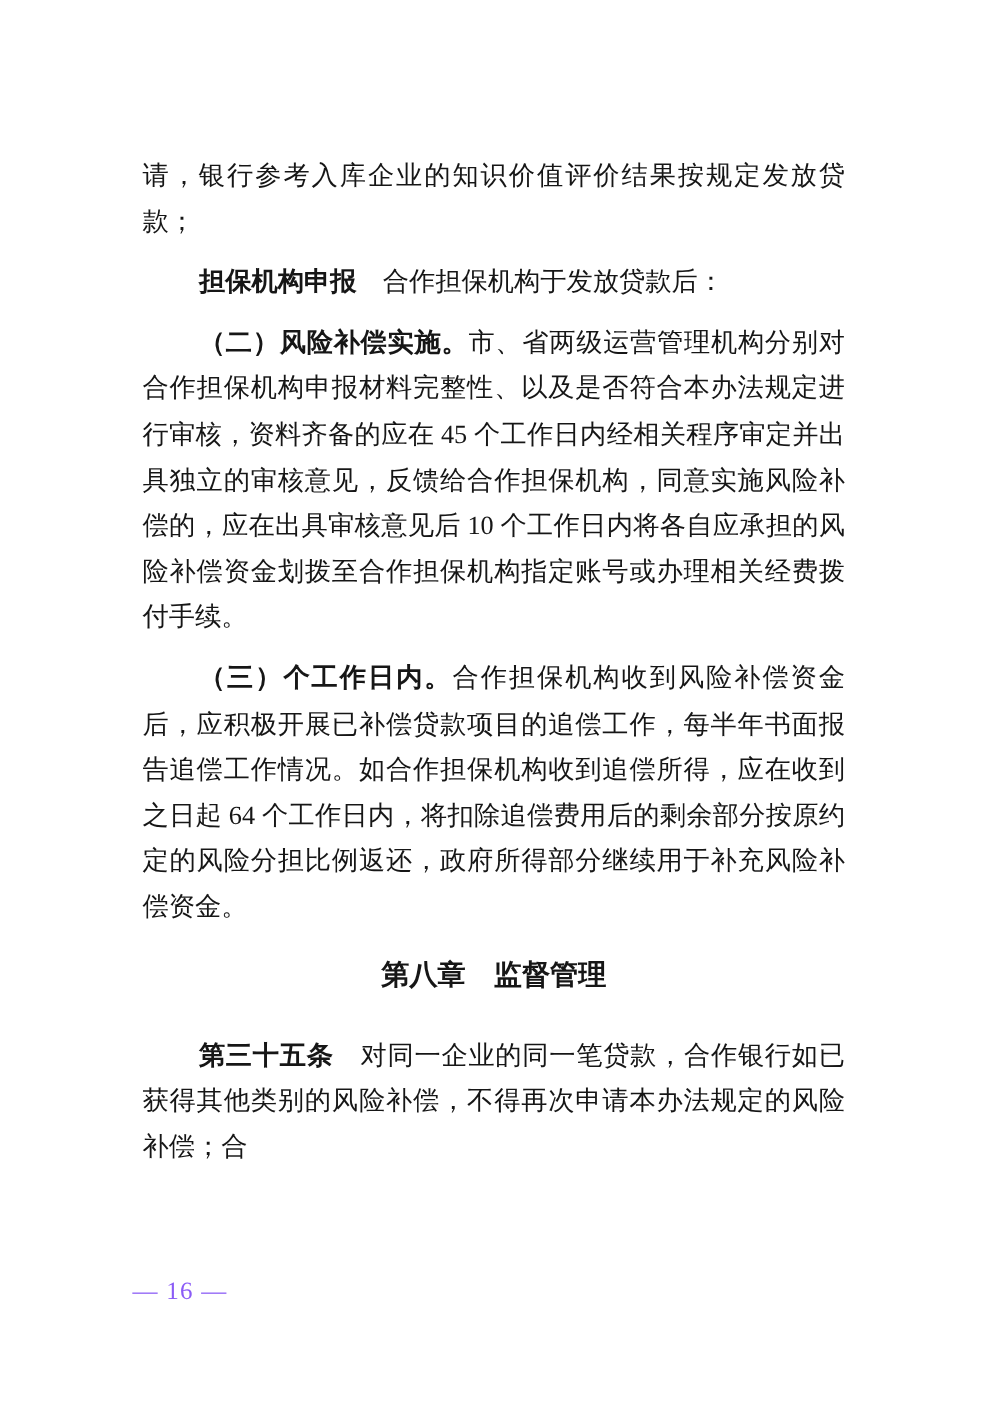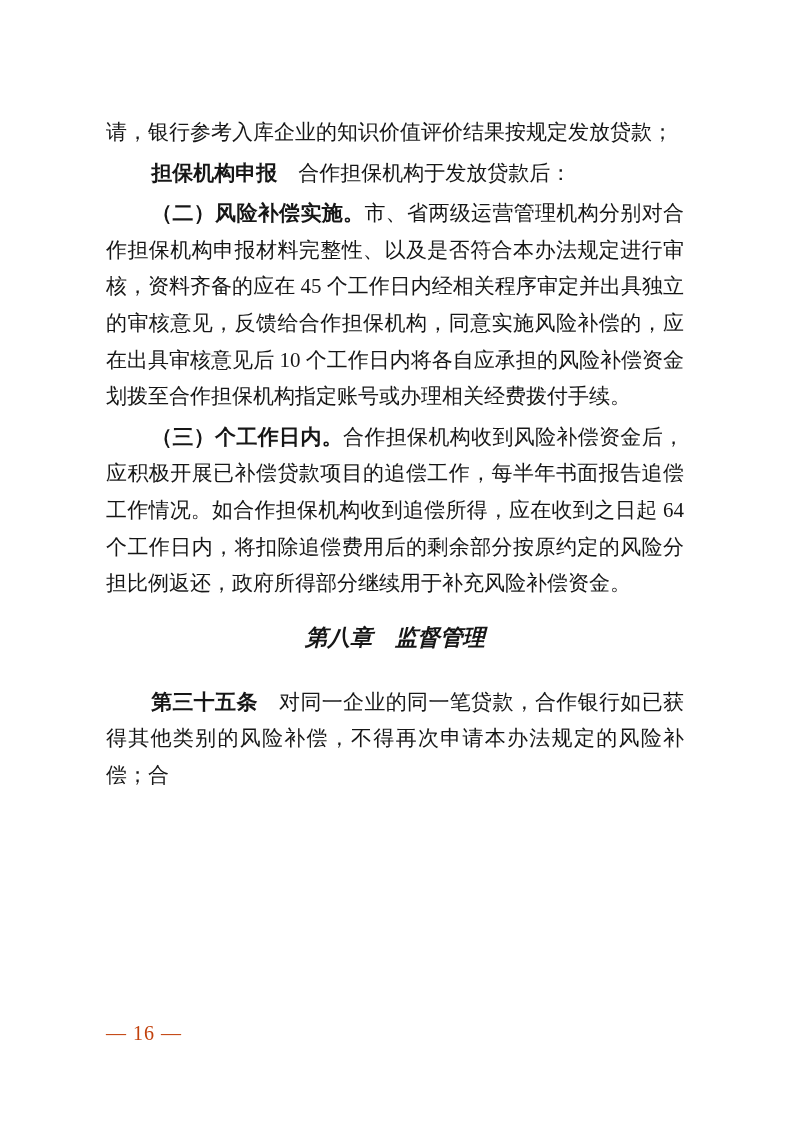--- a/index.html
+++ b/index.html
@@ -16,21 +16,21 @@
     color: #161616;
     font-family: "Liberation Serif", "DejaVu Serif", serif;
   }
   .content {
     position: absolute;
     left: 102px;
     top: 110px;
     width: 586px;
   }
   .para {
-    margin: 4px;
+    margin: 12px;
     font-size: 21px;
     line-height: 36.6px;
     text-align: justify;
     text-justify: inter-ideograph;
     word-break: break-all;
   }
   .para.indent {
     text-indent: 2.15em;
   }
   .run {
@@ -40,29 +40,28 @@
     font-weight: 700;
   }
   .chapter-heading {
     text-align: center;
     text-indent: 0;
     font-weight: 700;
     font-size: 22.5px;
     line-height: 30px;
     margin-top: 21px;
     margin-bottom: 31px;
-    font-style: italic;
   }
   .footer {
     position: absolute;
     left: 106px;
     top: 1021px;
     font-size: 20px;
     line-height: 24px;
-    color: #c2410c;
+    color: #8b5cf6;
     letter-spacing: 1px;
   }
 </style>
 </head>
 <body>
 
 <div class="page">
   <div class="content" id="paragraph-container">
       <p class="para"><span class="run">请，银行参考入库企业的知识价值评价结果按规定发放贷款；</span></p>
       <p class="para indent"><span class="run run-bold">担保机构申报</span><span class="run">　合作担保机构于发放贷款后：</span></p>

